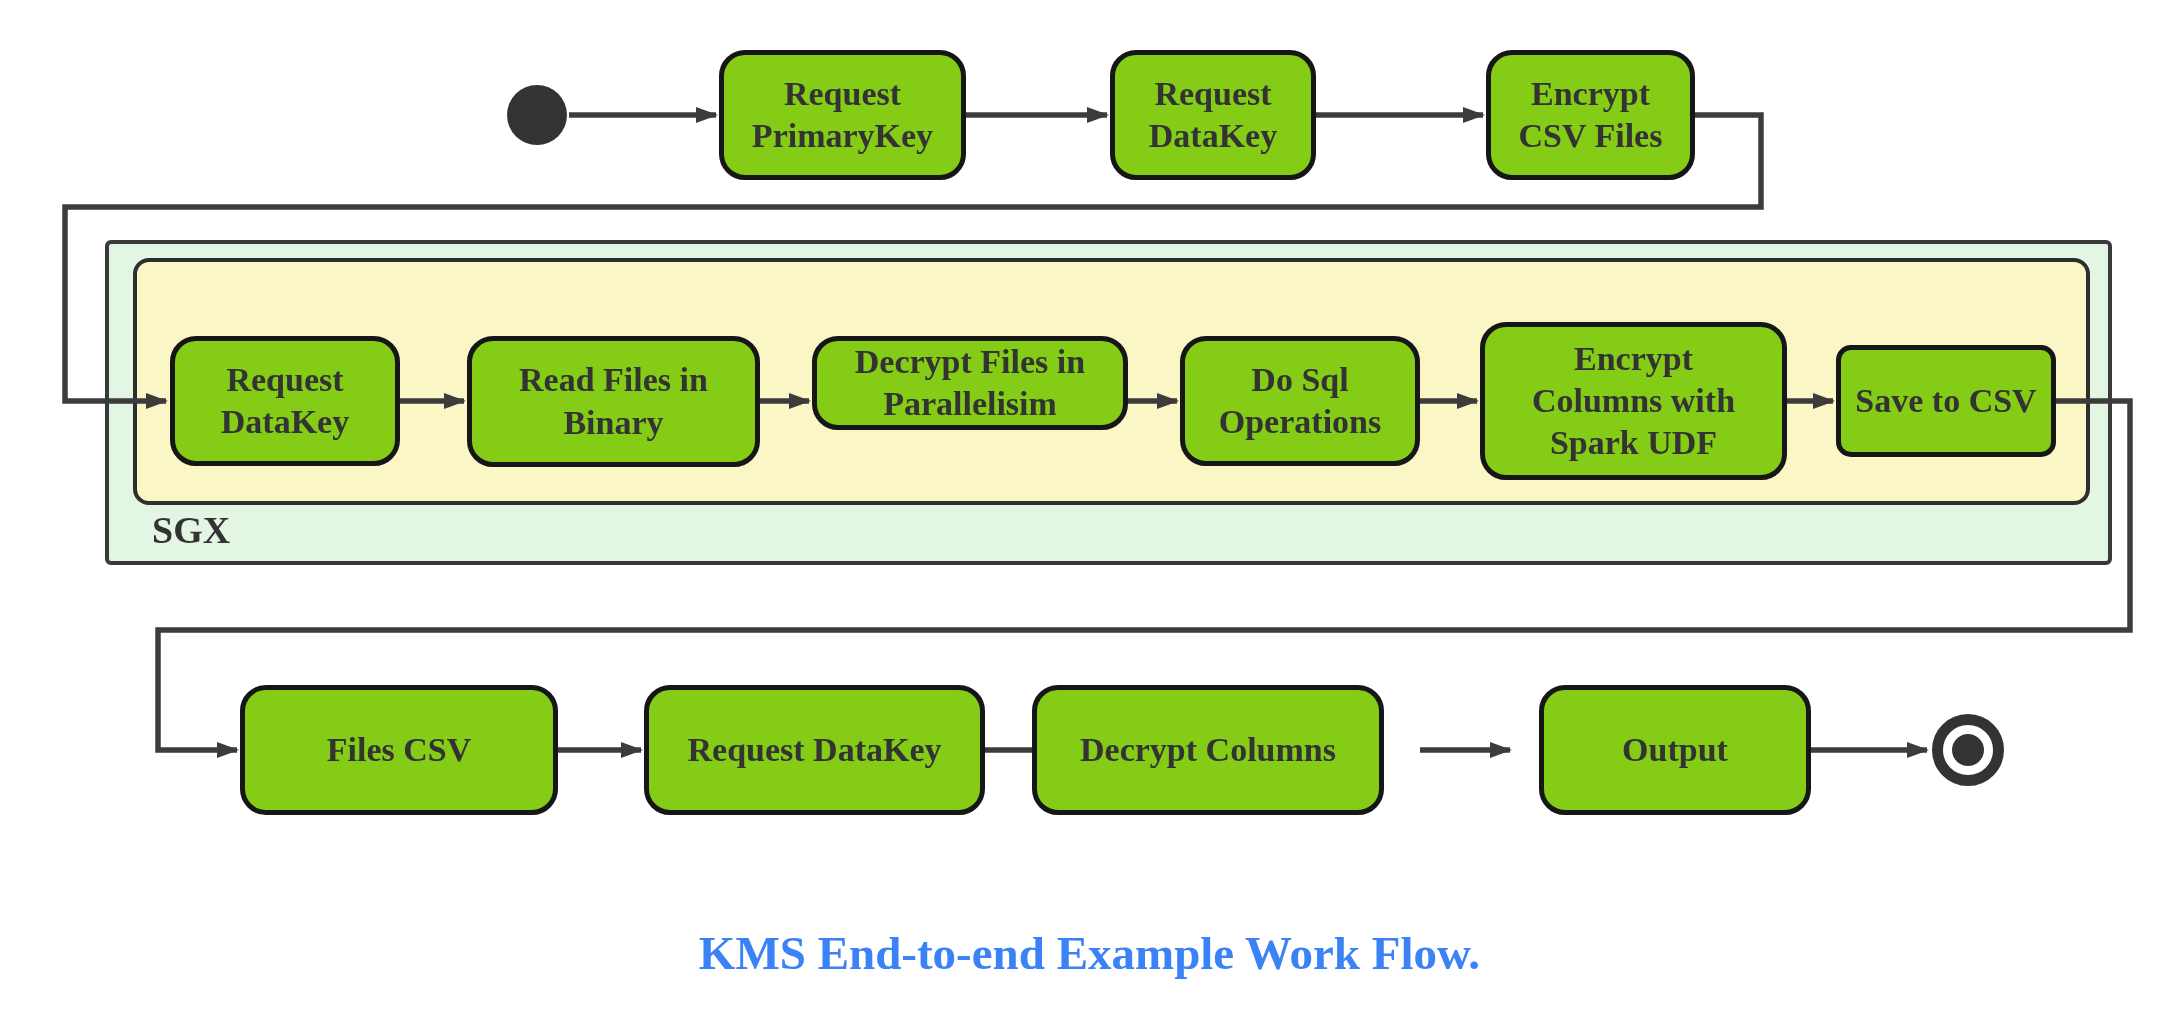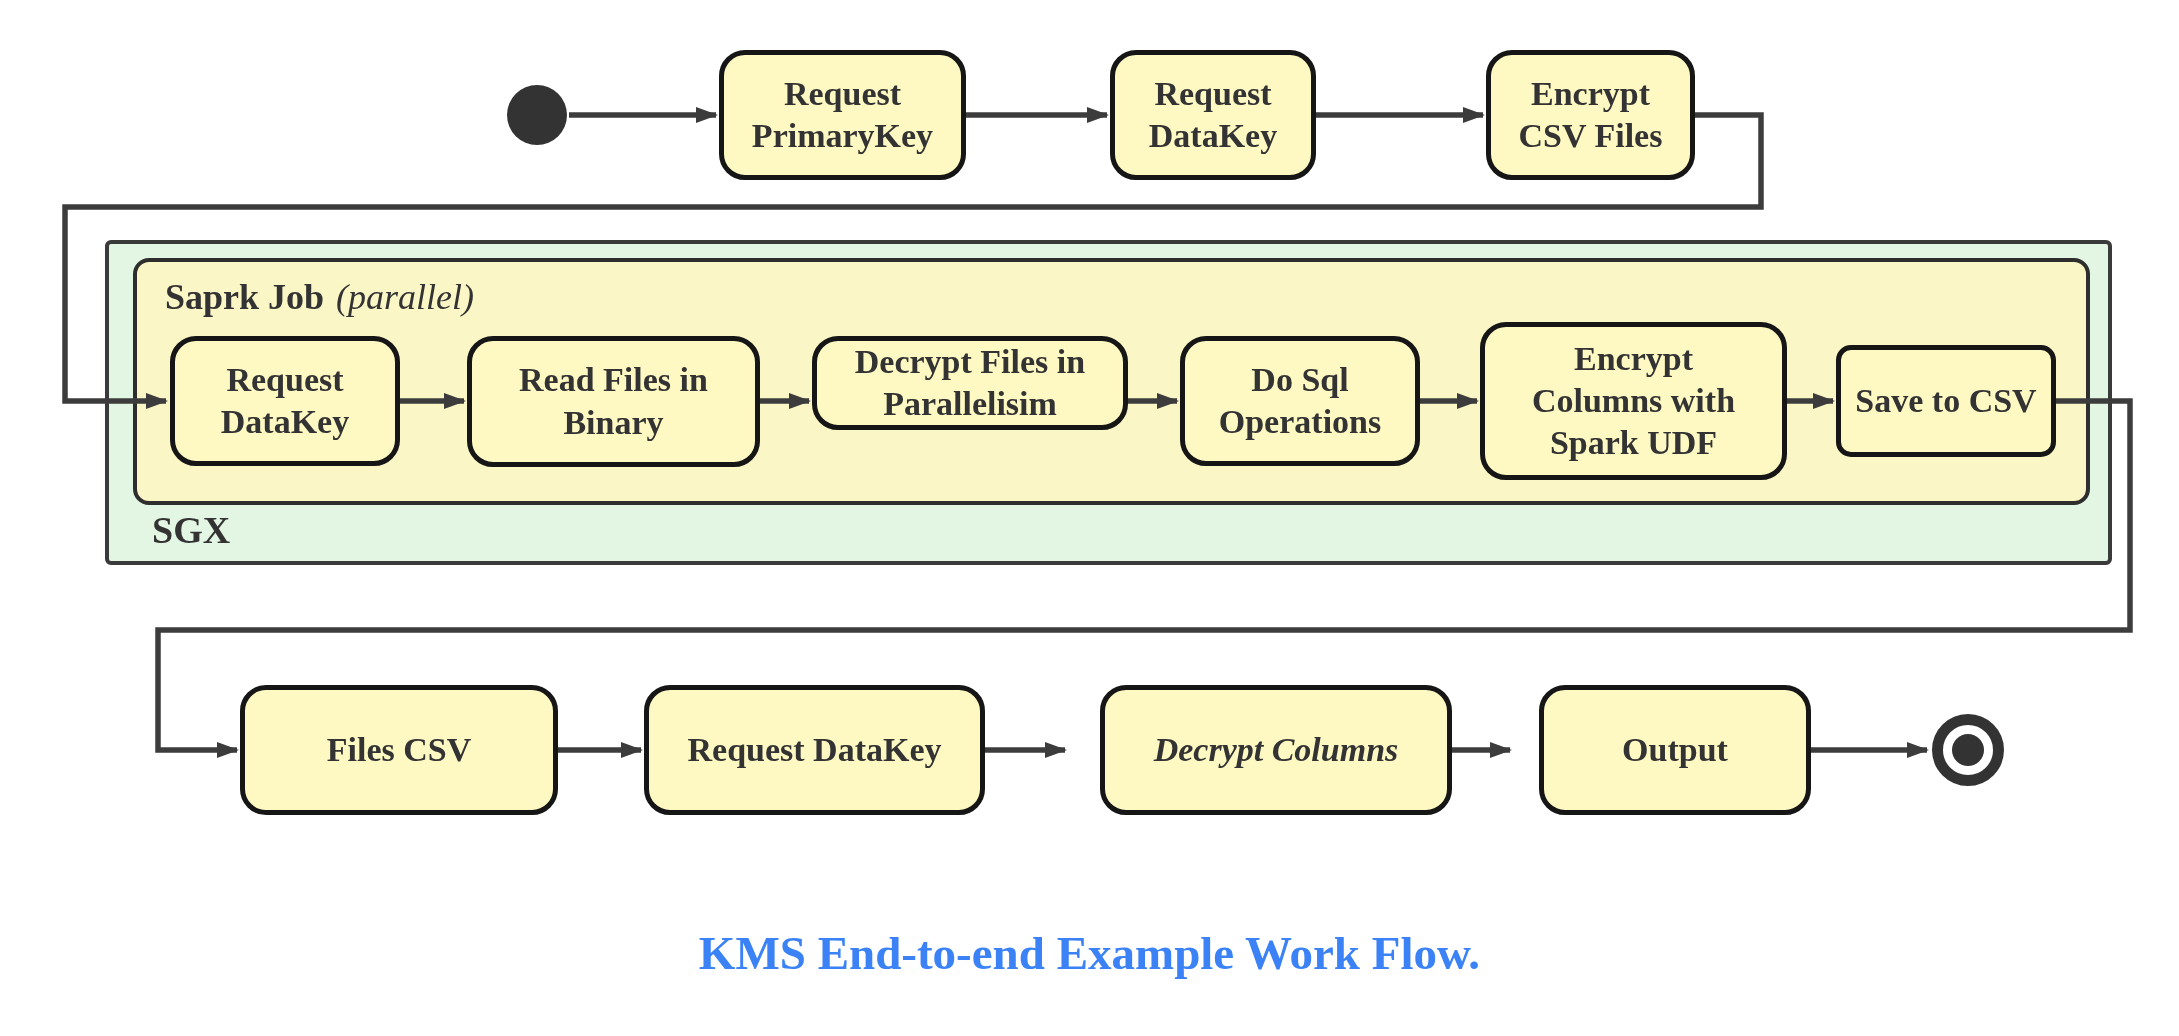--- a/index.html
+++ b/index.html
@@ -31,21 +31,21 @@
   .spark-label .subtitle { font-style: italic; font-weight: normal; margin-left: 12px; }
   .sgx-label {
     position: absolute; left: 152px; top: 508px; z-index: 3;
     font-size: 38px; font-weight: bold; color: #333333;
   }
   
   .wires { position: absolute; left: 0; top: 0; z-index: 4; }
   
   .node {
     position: absolute; box-sizing: border-box; z-index: 5;
-    background: #fef9c3; border: 5px solid #161616; border-radius: 26px;
+    background: #84cc16; border: 5px solid #161616; border-radius: 26px;
     display: flex; align-items: center; justify-content: center;
     text-align: center; font-weight: bold; font-size: 34px;
     line-height: 1.24; color: #333333; white-space: pre-line;
   }
   .start-node {
     position: absolute; z-index: 5;
     left: 507px; top: 85px; width: 60px; height: 60px;
     background: #333333; border-radius: 50%;
   }
   .end-node {
@@ -61,39 +61,36 @@
   .n-top-2 { left: 1110px; top: 50px;  width: 206px; height: 130px; }
   .n-top-3 { left: 1486px; top: 50px;  width: 209px; height: 130px; }
   .n-mid-1 { left: 170px;  top: 336px; width: 230px; height: 130px; }
   .n-mid-2 { left: 467px;  top: 336px; width: 293px; height: 131px; }
   .n-mid-3 { left: 812px;  top: 336px; width: 316px; height: 94px; }
   .n-mid-4 { left: 1180px; top: 336px; width: 240px; height: 130px; }
   .n-mid-5 { left: 1480px; top: 322px; width: 307px; height: 158px; }
   .n-mid-6 { left: 1836px; top: 345px; width: 220px; height: 112px; border-radius: 15px; }
   .n-bot-1 { left: 240px;  top: 685px; width: 318px; height: 130px; }
   .n-bot-2 { left: 644px;  top: 685px; width: 341px; height: 130px; }
-  .n-bot-3 { left: 1100px; top: 685px; width: 352px; height: 130px; font-style: italic; }
+  .n-bot-3 { left: 1032px; top: 685px; width: 352px; height: 130px; }
   .n-bot-4 { left: 1539px; top: 685px; width: 272px; height: 130px; }
   
   .caption {
     position: absolute; left: 0; top: 926px; width: 2179px; z-index: 5;
     text-align: center; font-weight: bold; font-size: 47px; color: #3b82f6;
   }
 </style>
 </head>
 <body>
 
 <div class="canvas">
 
   <div class="container-box sgx-box"></div>
   <div class="container-box spark-box"></div>
 
-  <div class="spark-label">
-    <span class="title">Saprk Job</span><span class="subtitle">(parallel)</span>
-  </div>
   <div class="sgx-label">SGX</div>
 
   <svg class="wires" width="2179" height="1036" viewBox="0 0 2179 1036">
     <defs>
       <marker id="arrow" markerUnits="userSpaceOnUse" markerWidth="24" markerHeight="18" refX="20" refY="8" orient="auto">
         <path d="M0,0 L22,8 L0,16 Z" fill="#3c3c3c"></path>
       </marker>
     </defs>
     <g stroke="#3c3c3c" stroke-width="5.5" fill="none">
       <path d="M569,115 H716" marker-end="url(#arrow)"></path>

